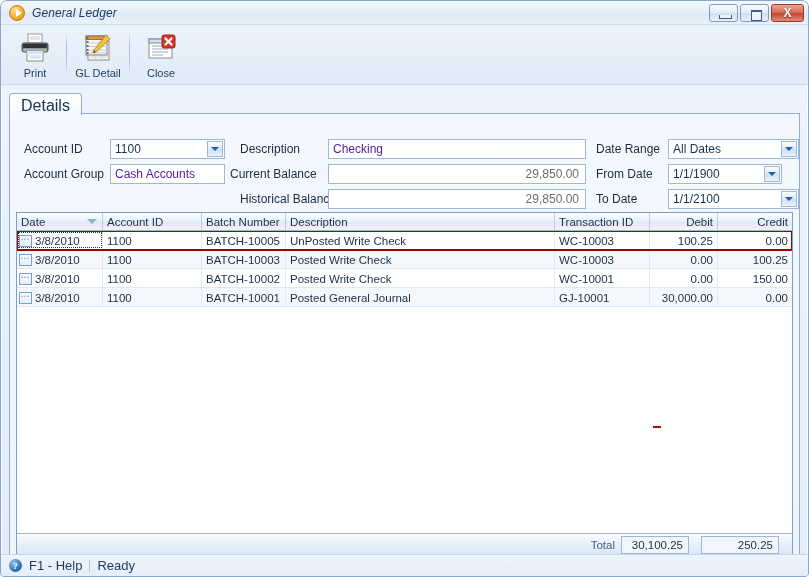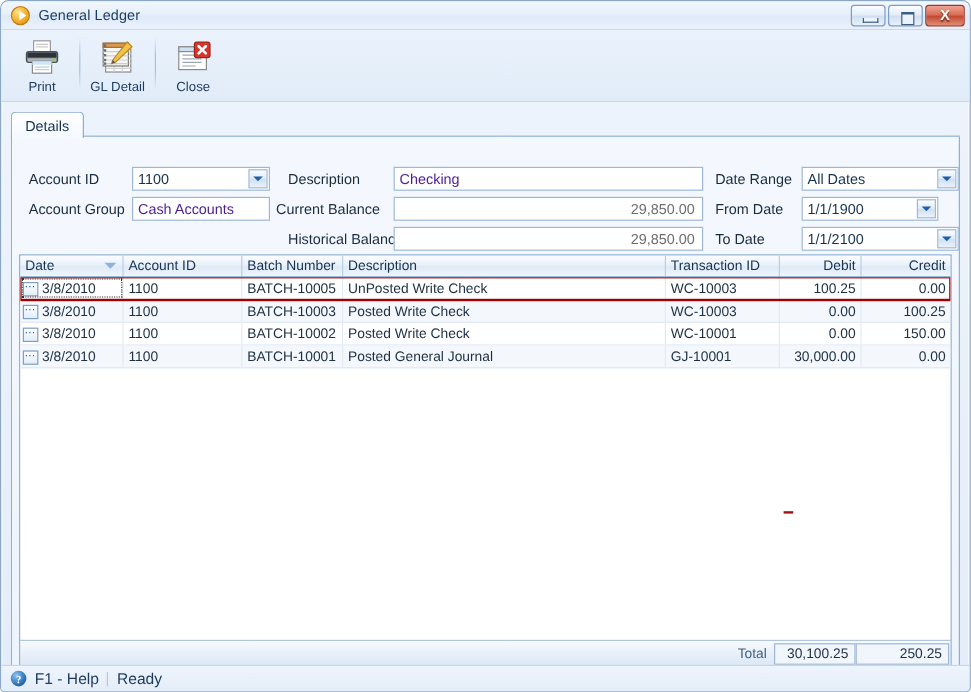--- a/index.html
+++ b/index.html
@@ -43,20 +43,21 @@
     content:""; position:absolute; left:6px; top:3.5px;
     border-left: 6px solid #ffffff;
     border-top: 4px solid transparent;
     border-bottom: 4px solid transparent;
   }
   #title-text {
     margin-left: 7px;
     font-size: 12px;
     color: #1b3a5c;
     letter-spacing: .1px;
+    font-style: italic;
   }
   #winbtns {
     position: absolute; right: 4px; top: 3px;
     display: flex; gap: 2px; align-items: center;
   }
   .wbtn {
     width: 29px; height: 18px;
     border: 1px solid #7c9cc0;
     border-radius: 3px;
     background: linear-gradient(180deg,#fbfdff 0%, #e2ecf8 48%, #cfdef0 52%, #e8f1fb 100%);
@@ -108,22 +109,22 @@
   #tabstrip {
     height: 23px; margin: 6px 0 0 8px;
     position: relative;
     display:flex; align-items:flex-end;
   }
   #tabstrip::after {
     content:""; position:absolute; left:0; right:8px; bottom:0; height:1px; background:#8fb0d4;
   }
   .tab {
     height: 22px; padding: 0 11px;
-    display:flex; align-items:center;
-    font-size: 12px; color:#16324f;
+    display:flex; align-items:flex-end;
+    font-size: 16px; color:#16324f;
     background: linear-gradient(180deg,#ffffff 0%, #f4f9ff 100%);
     border: 1px solid #8fb0d4; border-bottom: none;
     border-radius: 4px 4px 0 0;
     position: relative; z-index: 2;
     margin-bottom: -1px;
   }
 
   
   #panel {
     position: relative;
@@ -227,21 +228,21 @@
     background: linear-gradient(180deg,#f8fbff 0%, #e6eff9 55%, #dbe7f5 100%);
     border-top:1px solid #9cb8d6;
     display:flex; align-items:center; justify-content:flex-end;
     padding-right:1px;
   }
   #total-label { font-size:11.5px; color:#46617c; margin-right:6px; }
   .totbox {
     height:18px; border:1px solid #9db8d6; background:#f1f6fc;
     font-size:11.5px; color:#1d2f42;
     display:flex; align-items:center; justify-content:flex-end;
-    padding-right:5px; margin-right:0;
+    padding-right:5px; margin-right:12px;
   }
 
   
   #statusbar {
     position:absolute; left:0; right:0; bottom:0; height:22px;
     background: linear-gradient(180deg,#eef4fc 0%, #e4edf8 100%);
     border-top:1px solid #c5d7ea;
     display:flex; align-items:center; padding-left:8px; gap:7px;
   }
   #help-icon {

